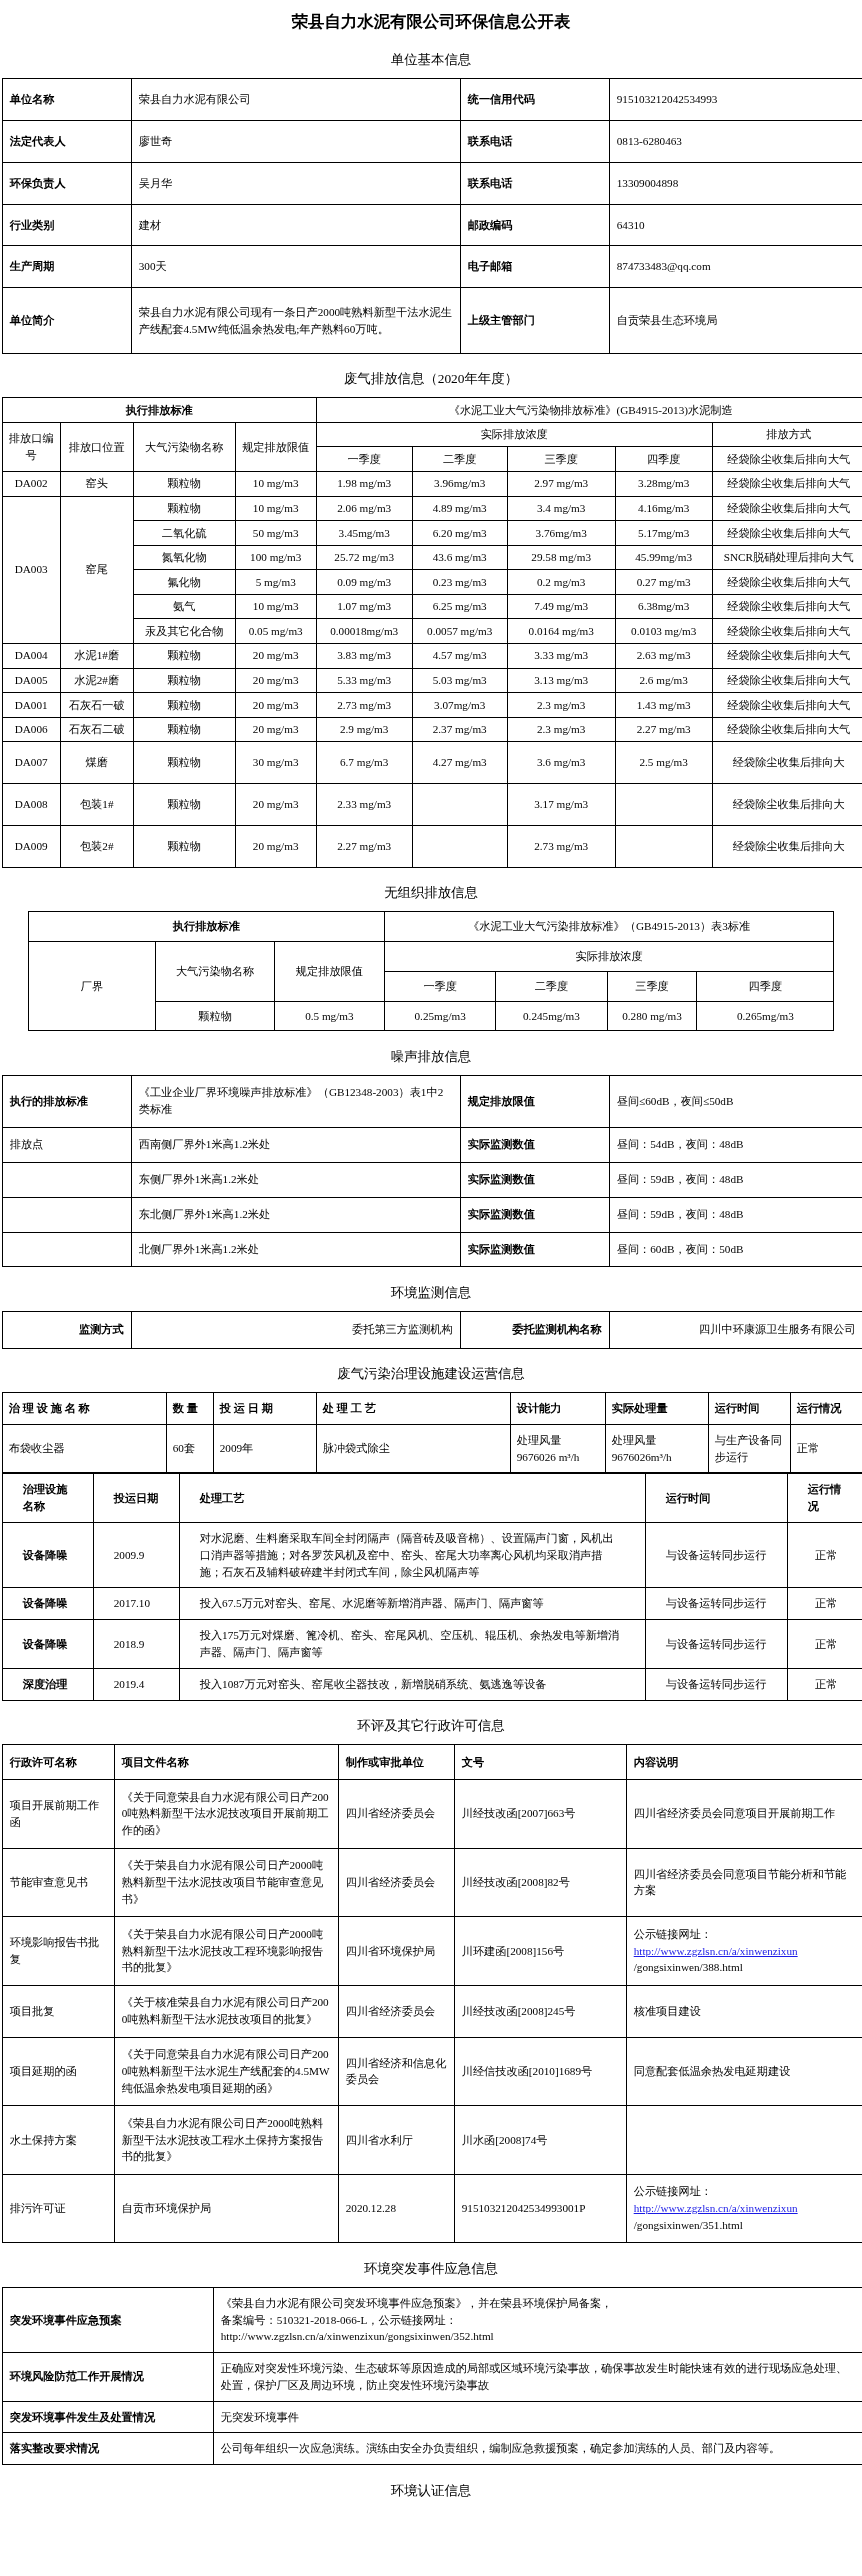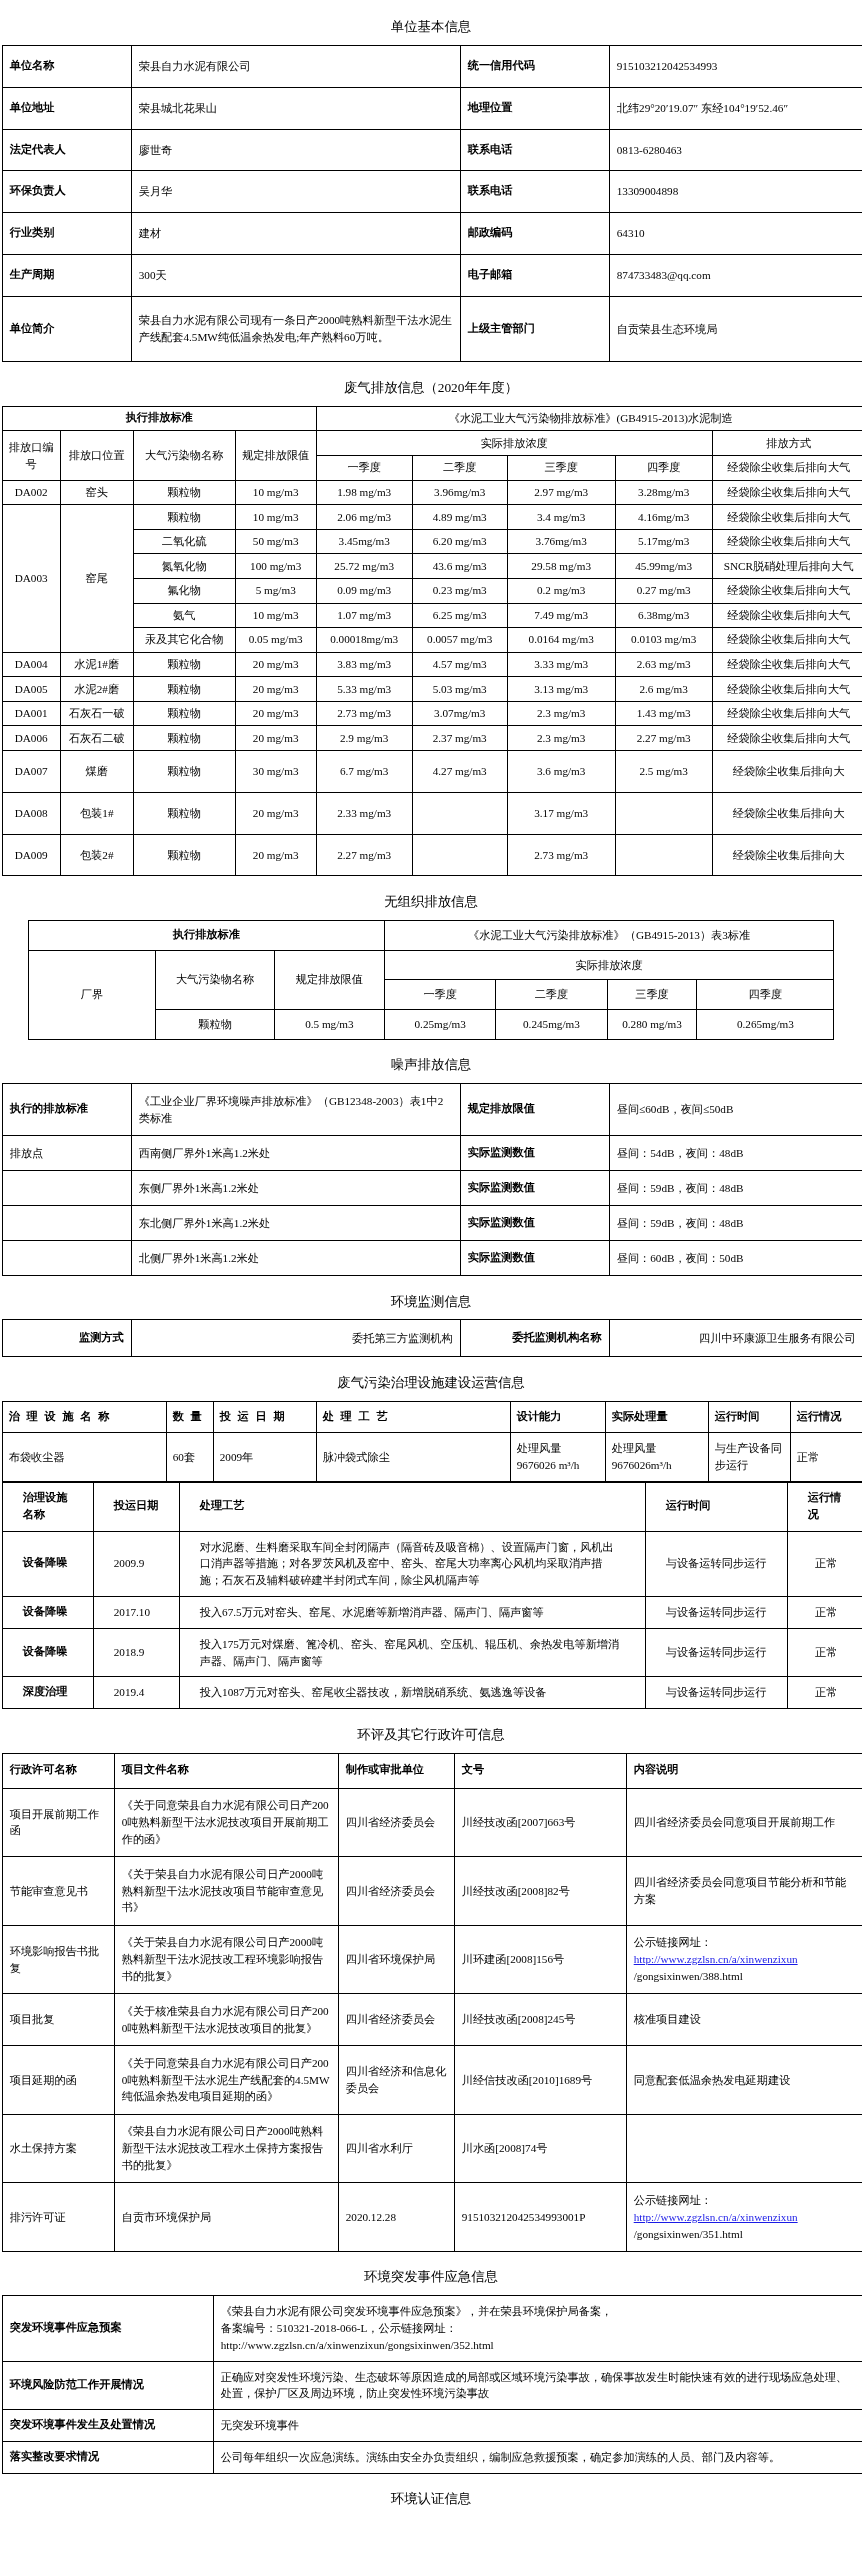--- a/index.html
+++ b/index.html
@@ -2,21 +2,21 @@
 <html style="font-size:14px"><head>
 <meta charset="utf-8">
 <style>
   html,body{margin:0;padding:0;background:#fff;}
   body{width:862px;color:#000;font-family:"Liberation Serif","DejaVu Serif",serif;font-size:11.2px;line-height:1.5;}
   .page{padding:1.7px 1.7px 34px 1.7px;}
   .doc-title{text-align:center;font-size:16.4px;font-weight:bold;margin:8.6px 0 5.2px;}
   .sec{text-align:center;font-size:13.4px;margin:15.5px 0 7.8px;}
   table{width:100%;border-collapse:collapse;table-layout:fixed;border:1.7px solid #000;}
   td{border:0.9px solid #000;padding:4.3px 6px;vertical-align:middle;word-break:break-all;}
-  .b{font-weight:bold;font-family:Liberation Mono, monospace;}
+  .b{font-weight:bold;}
   .c{text-align:center;}
   .pre{white-space:pre-line;margin-left:32px;}
   .lnk{color:#1a1ae6;text-decoration:underline;cursor:pointer;word-break:break-all;}
   .t-basic td{padding:12px 7px;}
   .t-basic .row-intro td{padding:15.5px 7px;}
   .t-gas td{padding:3.4px 2.6px;text-align:center;}
   .t-gas .tallrow td{padding:12px 2.6px;}
   .t-fug td{padding:6px 3.4px;text-align:center;}
   .fug-wrap{padding:0 26px;}
   .t-noise td{padding:8.6px 7px;}
@@ -24,41 +24,36 @@
   .t-treat td{padding:7px 6px;}
   .t-ntreat td{padding:7px 20px;}
   .t-perm td{padding:8.6px 7px;}
   .t-emer td{padding:7px 7px;}
 </style>
 </head>
 <body>
 
 <div class="page">
 
+  <div class="doc-title">荣县自力水泥有限公司环保信息公开表</div>
 
   <div class="sec">单位基本信息</div>
   <table class="t-basic">
     <colgroup>
         <col style="width:129px">
         <col style="width:329px">
         <col style="width:149px">
         <col style="width:254px">
       </colgroup>
     <tbody>
         <tr>
       <td class="b">单位名称</td>
       <td>荣县自力水泥有限公司</td>
       <td class="b">统一信用代码</td>
       <td>915103212042534993</td>
-    </tr>
-    <tr>
-      <td class="b">单位地址</td>
-      <td>荣县城北花果山</td>
-      <td class="b">地理位置</td>
-      <td>北纬29°20′19.07″ 东经104°19′52.46″</td>
     </tr>
     <tr>
       <td class="b">法定代表人</td>
       <td>廖世奇</td>
       <td class="b">联系电话</td>
       <td>0813-6280463</td>
     </tr>
     <tr>
       <td class="b">环保负责人</td>
       <td>吴月华</td>

